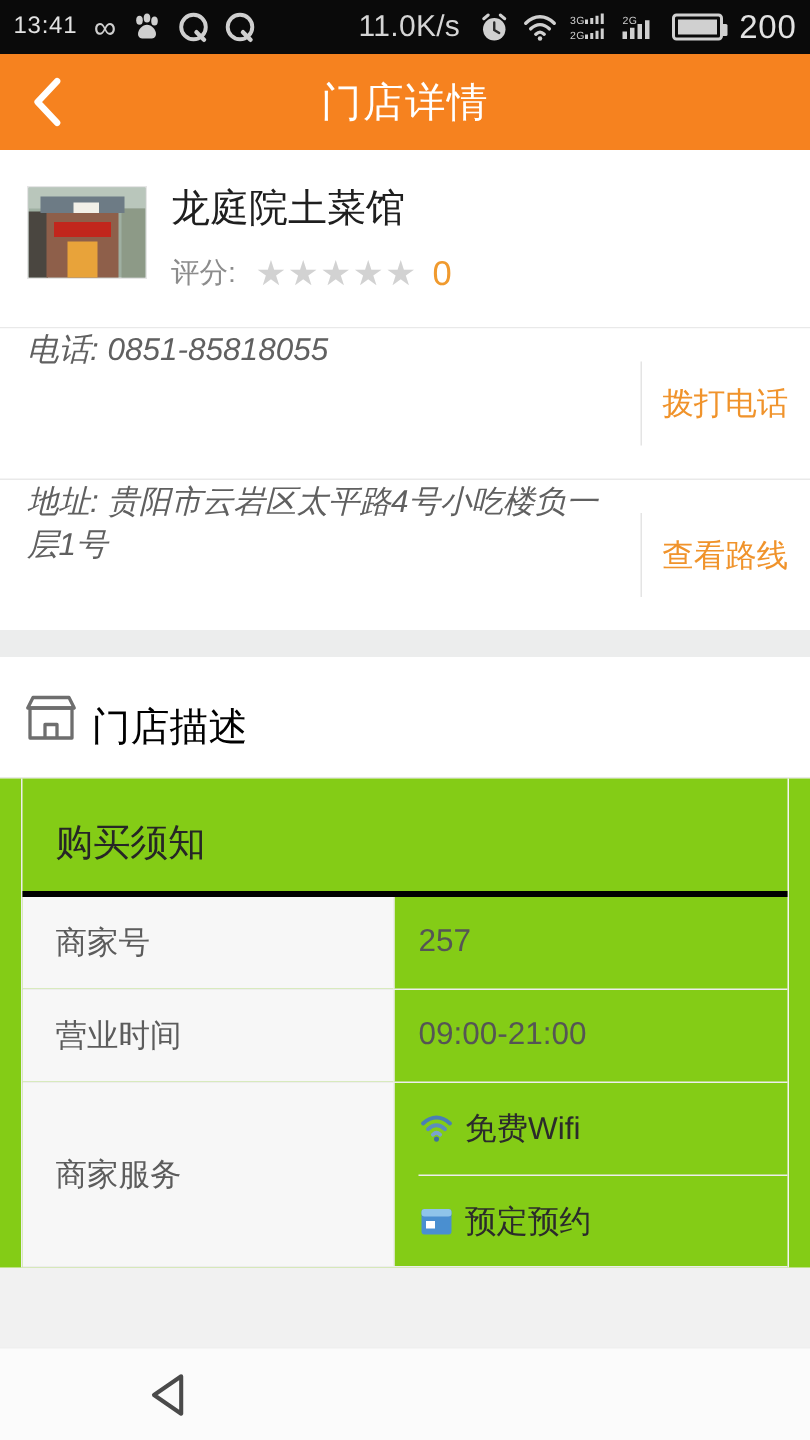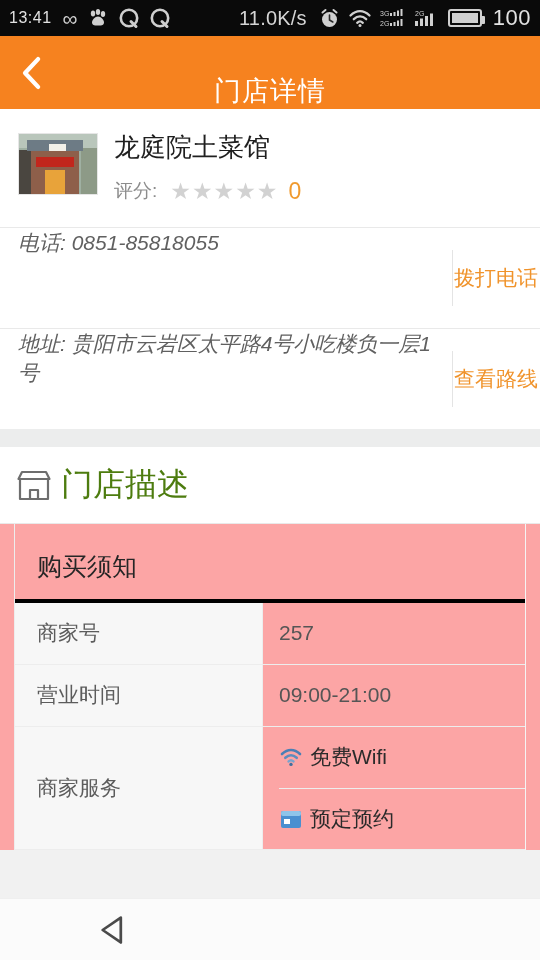--- a/index.html
+++ b/index.html
@@ -35,22 +35,22 @@
     position:relative; display:inline-block;
   }
   .ic-batt::after {
     content:""; position:absolute; right:-5px; top:5px; width:3px; height:8px;
     background:#d0d0d0; border-radius:0 1px 1px 0;
   }
   .ic-batt i { position:absolute; left:2px; top:2px; bottom:2px; right:2px; background:#d0d0d0; display:block; }
 
   
   .appbar {
-    height:73px; background:#f6821f; position:relative;
-    display:flex; align-items:flex-end; flex:0 0 auto;
+    height:64px; background:#f6821f; position:relative;
+    display:flex; align-items:center; flex:0 0 auto;
   }
   .back-btn {
     width:64px; height:72px; display:flex; align-items:center; justify-content:center;
     cursor:pointer;
   }
   .appbar-title {
     position:absolute; left:0; right:0; text-align:center;
     color:#ffffff; font-size:27px; letter-spacing:1px; pointer-events:none;
   }
 
@@ -80,35 +80,35 @@
   .stars { display:flex; align-items:center; gap:1px; }
   .star { font-size:23px; line-height:1; color:#d2d2d2; }
   .rating-value { font-size:23px; color:#f09a2e; margin-left:11px; }
 
   .sep-line { height:1px; background:#e9e9e9; }
 
   .info-row { display:flex; align-items:stretch; background:#fff; min-height:100px; }
   .info-main { flex:1 1 auto; display:flex; padding:0 12px 0 18px;font-style:italic; }
   .info-text { font-size:21px; color:#606060; line-height:1.4; }
   .info-action {
-    flex:0 0 auto; width:88px; display:flex; align-items:center; justify-content:center;
+    flex:0 0 auto; width:113px; display:flex; align-items:center; justify-content:center;
     position:relative; cursor:pointer;
   }
   .info-action::before {
     content:""; position:absolute; left:0; top:22px; bottom:22px; width:1px; background:#e4e4e4;
   }
   .info-action span { font-size:21px; color:#f0932b; }
 
   .gap { height:18px; background:#eceded; }
 
   .desc-header { display:flex; align-items:center; padding:16px 16px 16px 16px; background:#fff; }
   .shop-icon { width:36px; height:34px; flex:0 0 auto; margin-right:9px; }
-  .desc-title { font-size:32px; color:#4d7c0f; }
-
-  .desc-body { background:#fca5a5; padding:0 14px 0 14px; }
+  .desc-title { font-size:26px; color:#000000;margin-top:13px; }
+
+  .desc-body { background:#84cc16; padding:0 14px 0 14px; }
   .inner-card { border-left:1px solid #ededed; border-right:1px solid #f4f4f4; padding:26px 0 0 0; }
   .inner-title { font-size:25px; color:#262626; padding:0 0 16px 22px; }
 
   .table { border-top:4px solid #000000; }
   .trow { display:flex; border-bottom:1px solid #ededed; min-height:62px; }
   .tcell-label {
     width:248px; flex:0 0 auto; background:#f7f7f7; display:flex; align-items:center;
     padding:0 0 0 22px; font-size:21px; color:#5c5c5c;
     border-right:1px solid #ededed;
   }
@@ -206,21 +206,21 @@
             <rect x="1" y="13" width="3" height="5"></rect>
               <rect x="6" y="10.5" width="3" height="7.5"></rect>
             <rect x="11" y="8" width="3" height="10"></rect>
               <rect x="16" y="5.5" width="3" height="12.5"></rect>
           </g>
         </svg>
       </span>
       <span class="ic-batt">
           <i></i>
         </span>
-      <span class="sb-batt-num">100</span>
+      <span class="sb-batt-num">200</span>
     </span>
   </div>
 
   <div class="appbar">
     <div class="back-btn">
       <svg viewBox="0 0 30 40" width="26" height="38">
         <path d="M22 4L7 20l15 16" fill="none" stroke="#ffffff" stroke-width="5" stroke-linecap="round" stroke-linejoin="round"></path>
       </svg>
     </div>
     <div class="appbar-title">门店详情</div>

